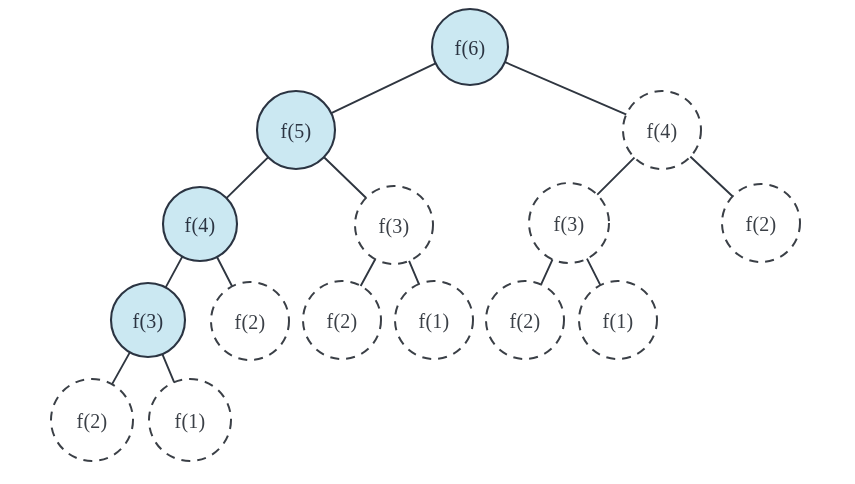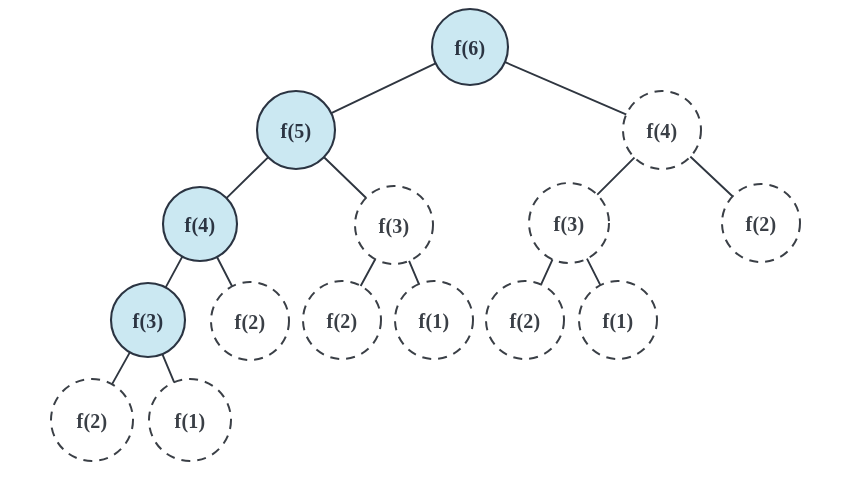--- a/index.html
+++ b/index.html
@@ -10,21 +10,20 @@
   }
   body {
     font-family: "Liberation Serif", "DejaVu Serif", serif;
   }
   #canvas-wrap {
     position: relative;
     width: 855px;
     height: 484px;
     background: #ffffff;
     overflow: hidden;
-    font-weight: bold;
   }
   #tree-svg {
     position: absolute;
     left: 0;
     top: 0;
     width: 855px;
     height: 484px;
     display: block;
   }
   .edge-line {

